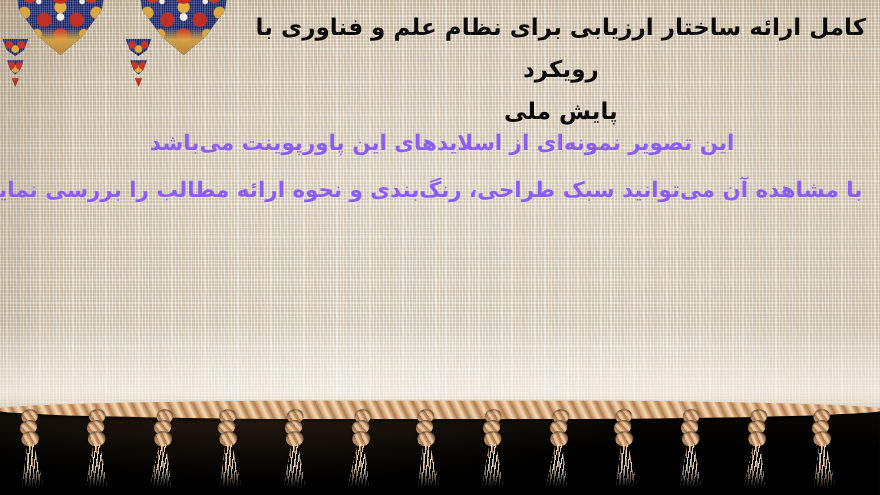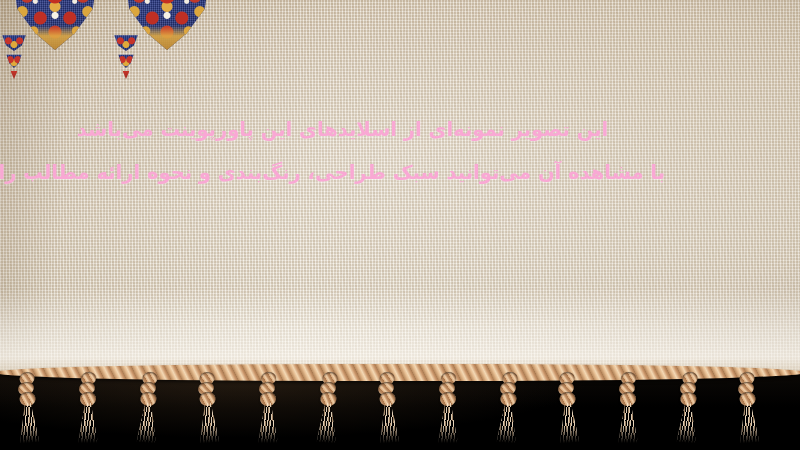--- a/index.html
+++ b/index.html
@@ -239,23 +239,23 @@
     font-size: 21px;
     font-weight: bold;
     line-height: 38px;
     letter-spacing: 0px;
     text-shadow: 0 1px 0 rgba(255,255,255,0.28);
   }
   .body-block {
     position: absolute;
     left: 20px;
     top: 108px;
-    width: 645px;
+    width: 764px;
     text-align: center;
-    color: #f9a8d4;
+    color: #8b5cf6;
     font-size: 19.5px;
     font-weight: bold;
     line-height: 43px;
     text-shadow: 0 1px 0 rgba(255,255,255,0.26);
   }
   .body-block .line { white-space: nowrap; }
 </style>
 </head>
 <body>
 
@@ -274,20 +274,24 @@
   </div>
 
   <div class="ornament" id="ornament-right" style="left: 126px; top: -14px;">
     <div class="orn-medallion"></div>
     <div class="orn-outline"></div>
     <div class="orn-drop1"></div>
     <div class="orn-drop2"></div>
     <div class="orn-drop3"></div>
   </div>
 
+  <div class="title-block">
+    <div>کامل ارائه ساختار ارزیابی برای نظام علم و فناوری با رویکرد</div>
+    <div>پایش ملی</div>
+  </div>
 
   <div class="body-block">
     <div class="line">این تصویر نمونه‌ای از اسلایدهای این پاورپوینت می‌باشد</div>
     <div class="line">با مشاهده آن می‌توانید سبک طراحی، رنگ‌بندی و نحوه ارائه مطالب را بررسی نمایید</div>
   </div>
 
   <div class="black-band"></div>
   <div class="rope-edge"></div>
   <div id="fringe-layer">
       <div class="tassel" style="left: 18px; transform: rotate(-3deg);">

